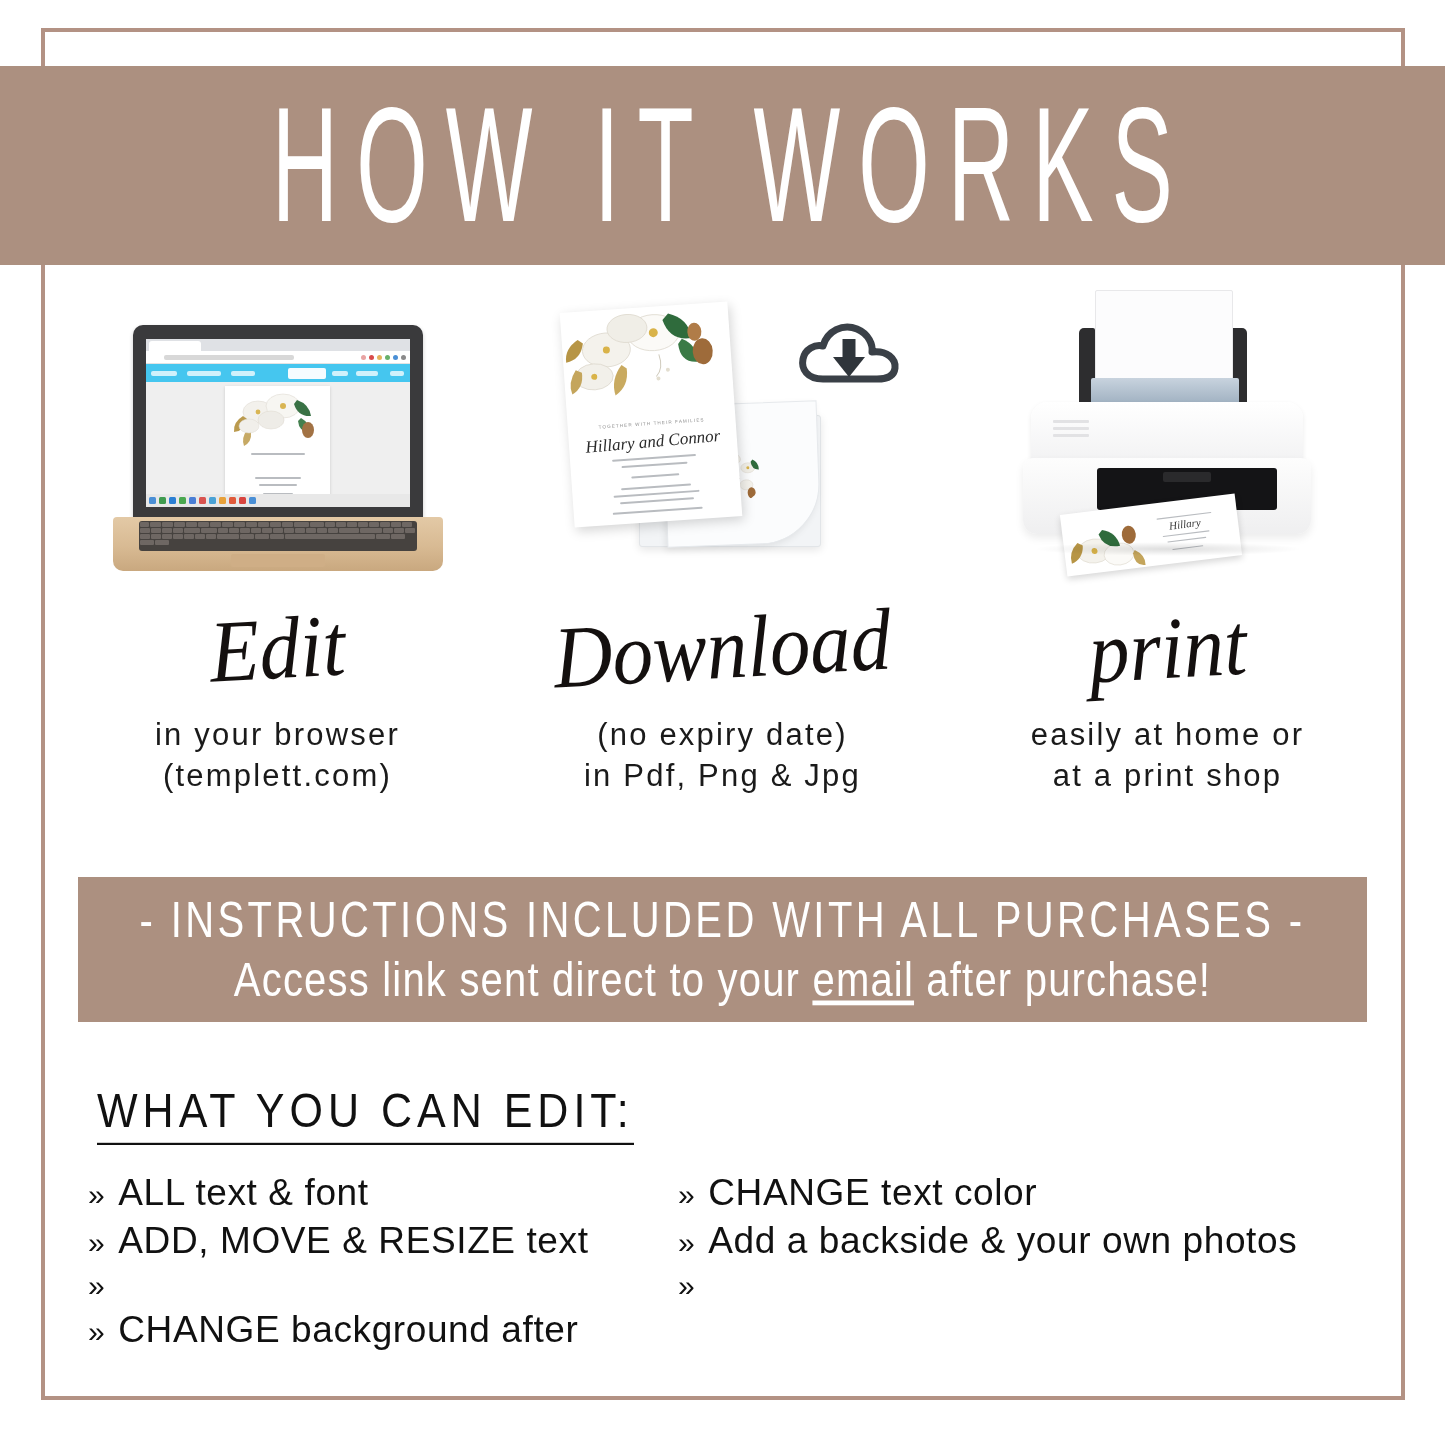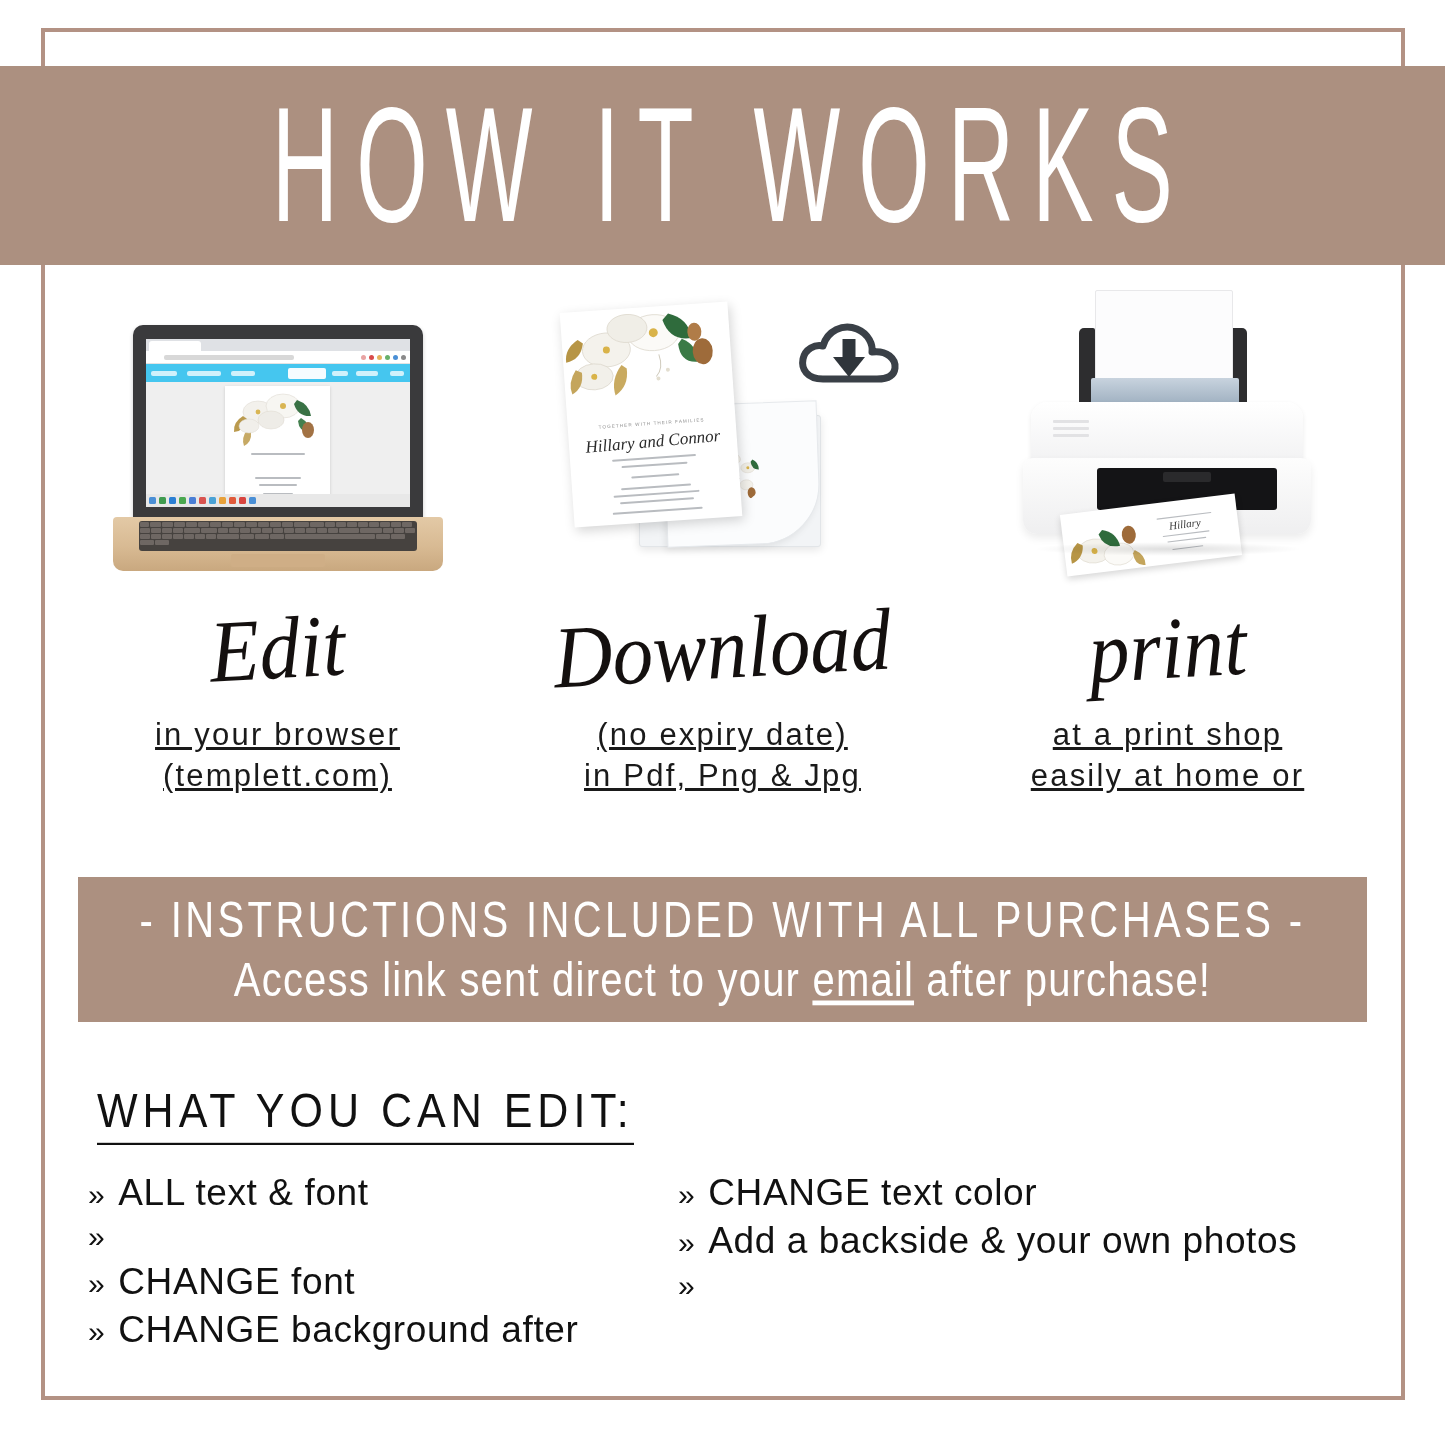--- a/index.html
+++ b/index.html
@@ -74,21 +74,21 @@
   }
   .caption{
     text-align:center;
     color:#1a1a1a;
     font-size:31px;
     letter-spacing:2.2px;
     line-height:1.32;
     font-weight:300;
     margin-top:6px;
   }
-  .caption span{display:block;text-decoration:underline;}
+  .caption span{display:block;}
 
   
   .laptop{position:relative;width:330px;height:250px;}
   .lid{
     position:absolute;left:20px;top:0;width:290px;height:196px;
     background:#3a3a3c;border-radius:10px 10px 4px 4px;
     box-shadow:0 2px 4px rgba(0,0,0,.2);
   }
   .screen{
     position:absolute;left:13px;top:14px;width:264px;height:168px;
@@ -524,45 +524,45 @@
                 </g>
                 <text x="123" y="28" font-size="11" fill="#3a3a3a" text-anchor="middle" font-family="Liberation Serif, serif" font-style="italic">Hillary</text>
               </g>
             </svg>
           </div>
           <div class="p-shadow"></div>
         </div>
       </div>
       <div class="script-label">print</div>
       <div class="caption">
+        <span>easily at home or</span>
         <span>at a print shop</span>
-        <span>easily at home or</span>
       </div>
     </div>
   </div>
 
   <div class="inst-banner">
     <div class="inst-line1">- INSTRUCTIONS INCLUDED WITH ALL PURCHASES -</div>
     <div class="inst-line2"><span>Access link sent direct to your </span><u>email</u><span> after purchase!</span></div>
   </div>
 
   <div class="edit-head">WHAT YOU CAN EDIT:</div>
 
   <div class="edit-cols">
     <div class="edit-col left">
       <div class="bullet-row">
         <span class="chev">»</span>
         <span>ALL text &amp; font</span>
       </div>
       <div class="bullet-row">
         <span class="chev">»</span>
-      </div>
-      <div class="bullet-row">
-        <span class="chev">»</span>
-        <span>CHANGE font</span>
+        <span>ADD, MOVE &amp; RESIZE text</span>
+      </div>
+      <div class="bullet-row">
+        <span class="chev">»</span>
       </div>
       <div class="bullet-row">
         <span class="chev">»</span>
         <span>CHANGE background after</span>
       </div>
     </div>
     <div class="edit-col right">
       <div class="bullet-row">
         <span class="chev">»</span>
         <span>CHANGE text color</span>

